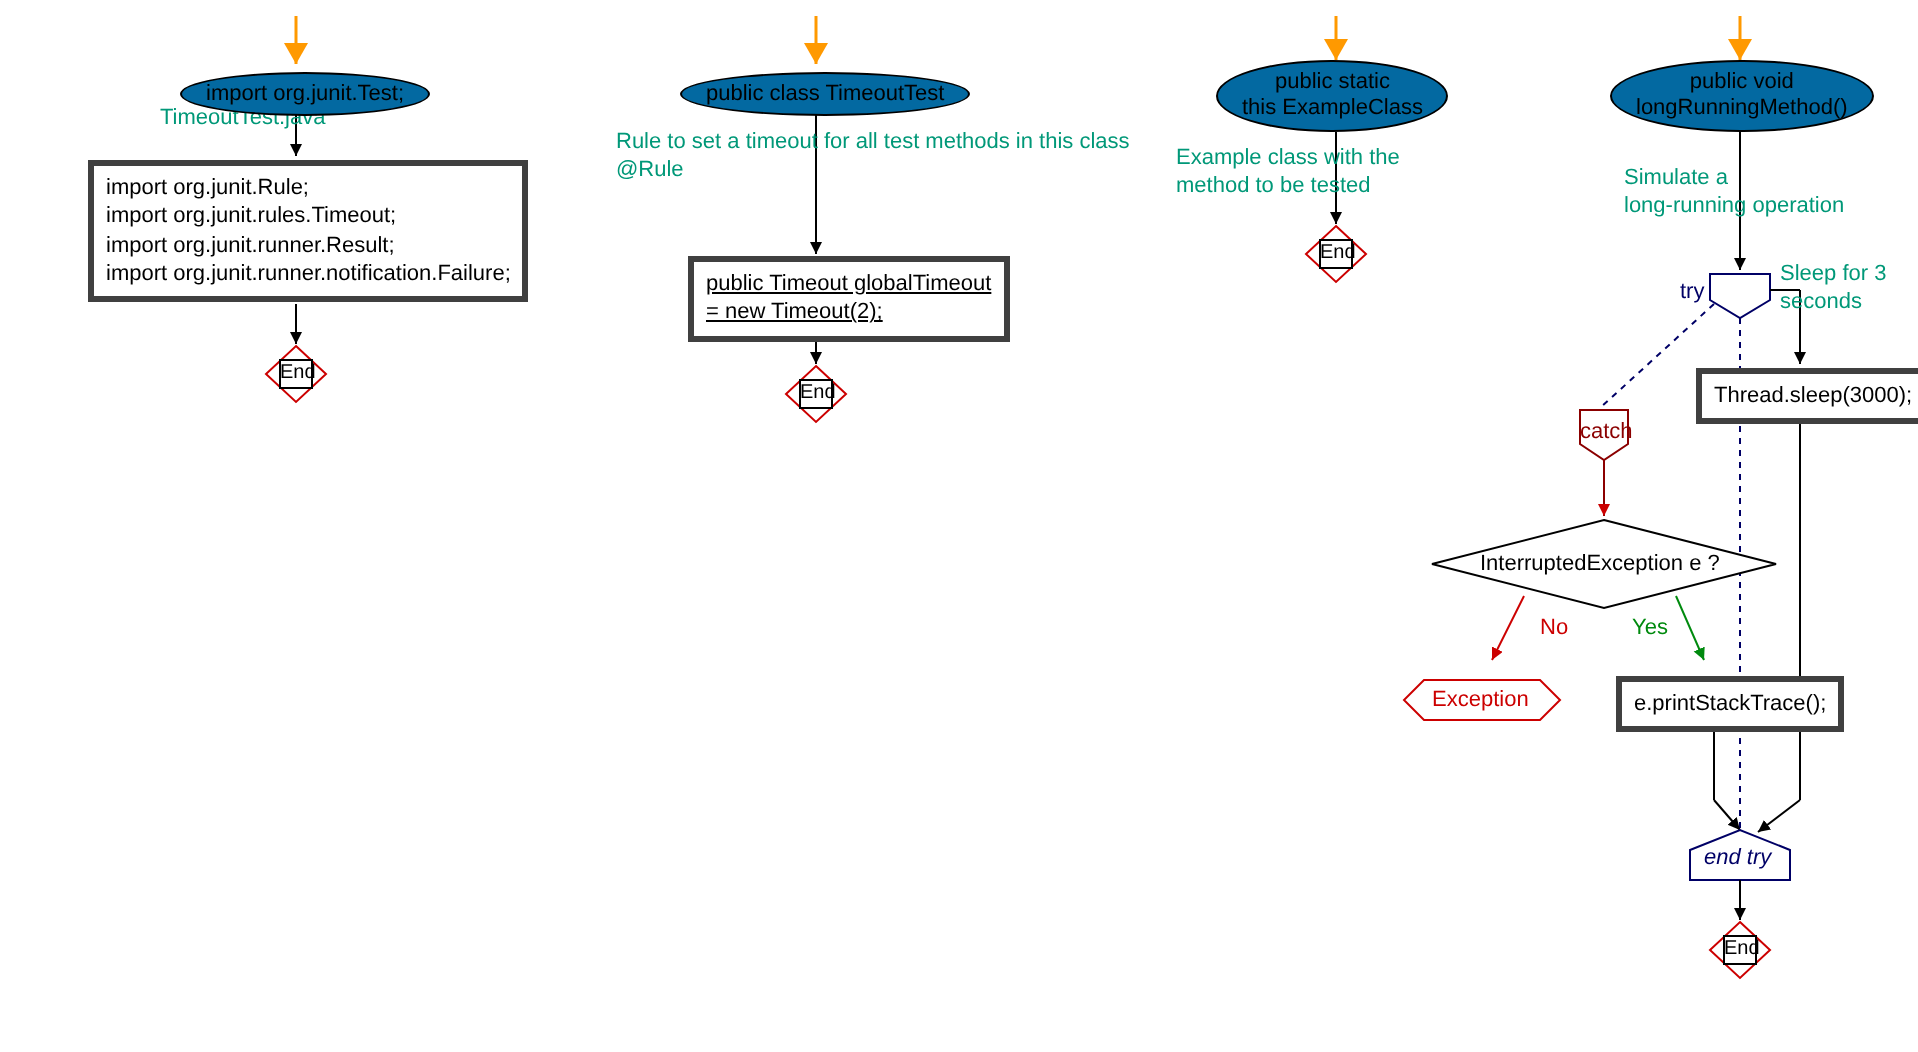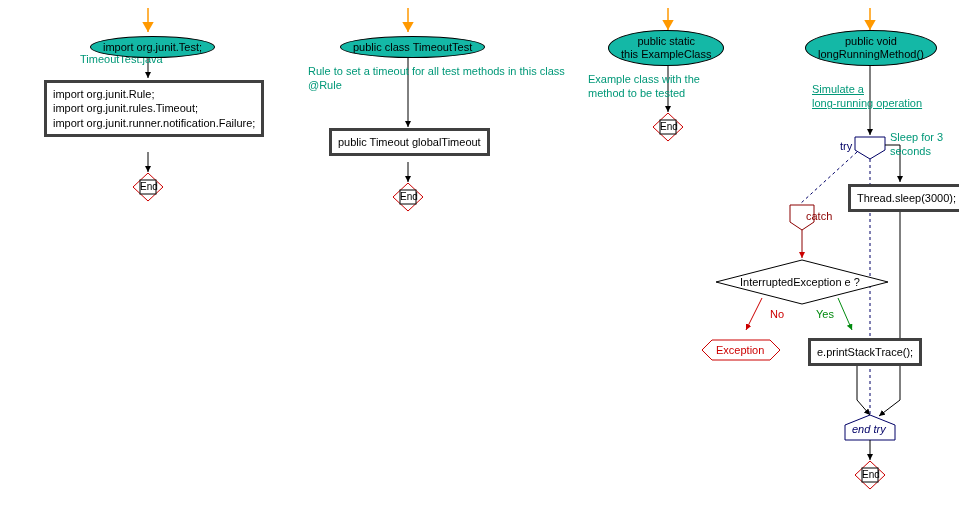--- a/index.html
+++ b/index.html
@@ -13,21 +13,21 @@
   position: relative;
 }
 .node {
   position: absolute;
   text-align: center;
 }
 .ellipse {
   border: 1px solid #000;
   border-radius: 50%;
   padding: 4px 12px;
-  background: #14b8a6;
+  background: #0369a1;
   display: inline-block;
 }
 .rect {
   border: 3px solid #404040;
   padding: 4px 6px;
   background: #fff;
   display: block;
   text-align: left;
   line-height: 1.3;
 }
@@ -136,33 +136,35 @@
   </g>
 </svg>
 
 <div class="node comment" style="left:80px; top:20px;margin-top:32px;">TimeoutTest.java</div>
 <div class="node" style="left:90px; top:36px;">
   <span class="ellipse">import org.junit.Test;</span>
 </div>
 <div class="node rect" style="left:44px; top:80px;">
   <div>import org.junit.Rule;</div>
   <div>import org.junit.rules.Timeout;</div>
+  <div>import org.junit.runner.Result;</div>
   <div>import org.junit.runner.notification.Failure;</div>
 </div>
 <div class="label" style="left:140px; top:181px; font-size:10px;">End</div>
 
 <div class="node" style="left:340px; top:36px;">
   <span class="ellipse">public class TimeoutTest</span>
 </div>
 <div class="node comment" style="left:308px; top:64px;">
   <div>Rule to set a timeout for all test methods in this class</div>
   <div>@Rule</div>
 </div>
-<div class="node rect" style="left:329px; top:128px;">
+<div class="node rect" style="left:344px; top:128px;text-decoration:underline;">
   <div>public Timeout globalTimeout</div>
+  <div>= new Timeout(2);</div>
 </div>
 <div class="label" style="left:400px; top:191px; font-size:10px;">End</div>
 
 <div class="node" style="left:608px; top:30px;">
   <span class="ellipse" style="line-height:1.2;">
     <div>public static</div>
     <div>this ExampleClass</div>
   </span>
 </div>
 <div class="node comment" style="left:588px; top:72px;">
@@ -170,27 +172,27 @@
   <div>method to be tested</div>
 </div>
 <div class="label" style="left:660px; top:121px; font-size:10px;">End</div>
 
 <div class="node" style="left:805px; top:30px;">
   <span class="ellipse" style="line-height:1.2;">
     <div>public void</div>
     <div>longRunningMethod()</div>
   </span>
 </div>
-<div class="node comment" style="left:812px; top:82px;text-decoration:underline;">
+<div class="node comment" style="left:812px; top:82px;">
   <div>Simulate a</div>
   <div>long-running operation</div>
 </div>
 <div class="label blue" style="left:840px; top:140px;">try</div>
 <div class="label comment" style="left:890px; top:130px; width:70px;">Sleep for 3 seconds</div>
 <div class="node rect" style="left:848px; top:184px;">Thread.sleep(3000);</div>
-<div class="label" style="left:790px; top:210px; color:#8b0000;padding-left:16px;">catch</div>
+<div class="label" style="left:790px; top:210px; color:#8b0000;">catch</div>
 <div class="label" style="left:740px; top:276px;">InterruptedException e ?</div>
 <div class="label red" style="left:770px; top:308px;">No</div>
 <div class="label green" style="left:816px; top:308px;">Yes</div>
 <div class="label red" style="left:716px; top:344px;">Exception</div>
 <div class="node rect" style="left:808px; top:338px;">e.printStackTrace();</div>
 <div class="label blue" style="left:852px; top:423px;font-style:italic;">end try</div>
 <div class="label" style="left:862px; top:469px; font-size:10px;">End</div>
 
 </body></html>

